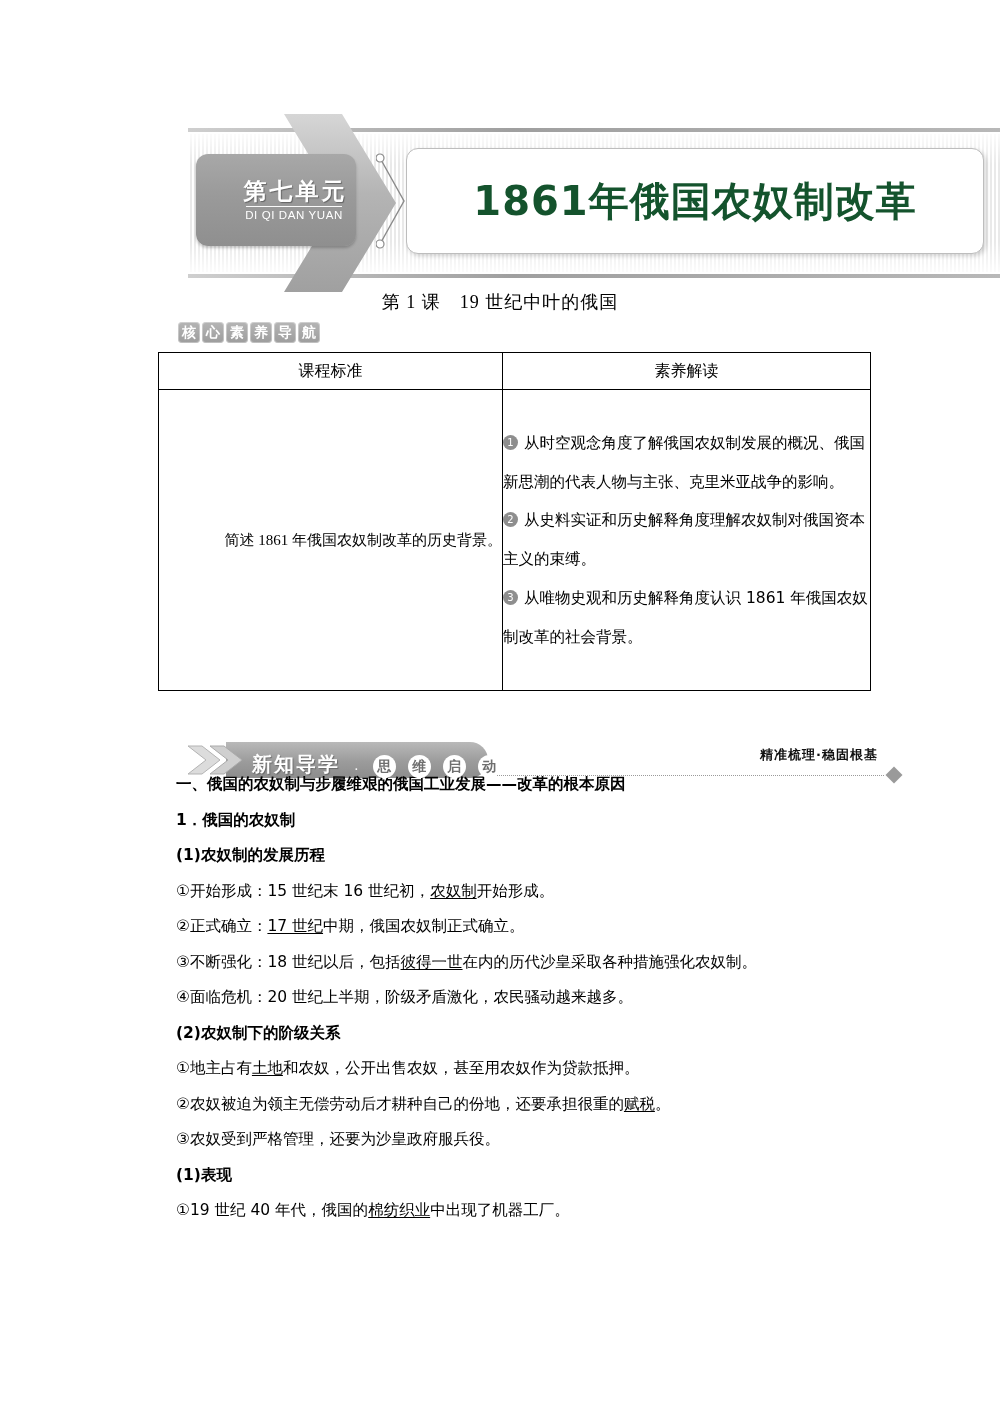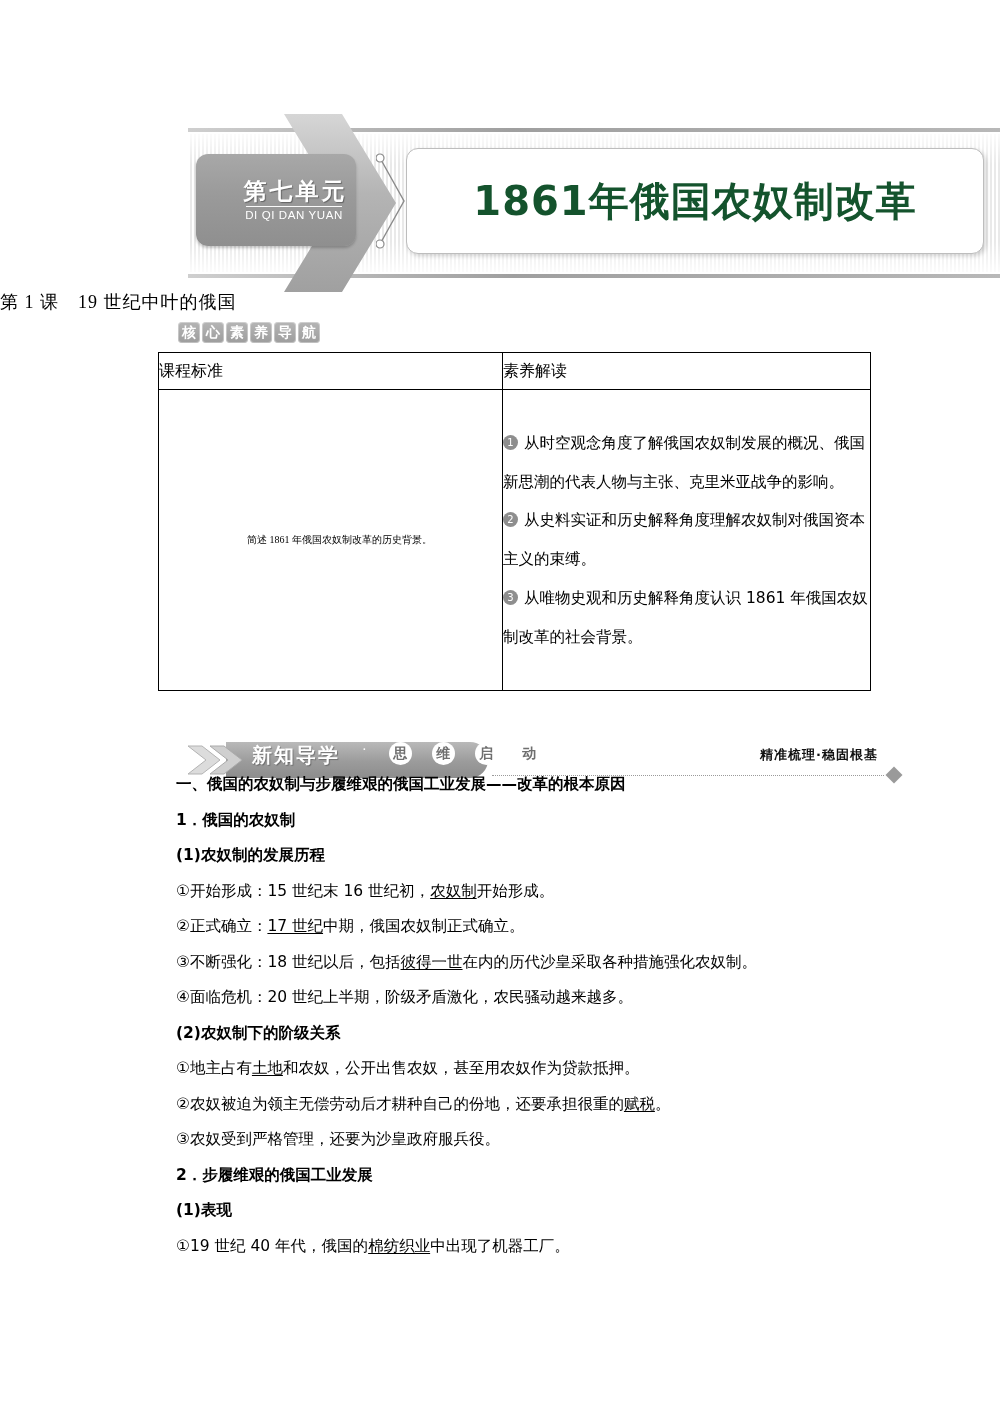--- a/index.html
+++ b/index.html
@@ -69,21 +69,21 @@
     z-index:2;
   }
   .title-plate-text{
     font-family:"DejaVu Sans","Liberation Sans",sans-serif;
     font-weight:bold;font-size:40px;letter-spacing:1px;color:#14532d;
     white-space:nowrap;
   }
 
   
   .lesson-title{
-    position:absolute;left:0;top:290px;width:1000px;text-align:left;
+    position:absolute;left:0;top:290px;width:1000px;text-align:center;
     font-size:18px;letter-spacing:1px;
   }
 
   
   .chip-row{position:absolute;left:178px;top:322px;display:flex;gap:2px;}
   .kchip{
     display:inline-block;
     width:22px;height:21px;line-height:21px;text-align:center;
     background:linear-gradient(to bottom,#b5b5b5,#9d9d9d);
     color:#fff;font-size:14px;font-weight:bold;
@@ -97,27 +97,27 @@
     position:absolute;left:158px;top:352px;width:712px;
     border-collapse:collapse;
     table-layout:fixed;
   }
   .std-table td,.std-table th{
     border:1px solid #000;
     vertical-align:middle;
     padding:0;
   }
   .std-table th{
-    height:36px;font-size:16px;font-weight:normal;text-align:left;
+    height:36px;font-size:16px;font-weight:normal;text-align:center;
   }
   .col-left{width:344px;}
   .col-right{width:368px;}
   .cell-left{
     height:300px;padding:0 18px 0 18px;
-    font-size:10px;line-height:2.55;text-align:center;
+    font-size:15px;line-height:2.55;text-align:right;
   }
   .cell-left .inner{display:block;text-indent:18px;}
   .cell-right{
     padding:12px 12px 14px 12px;
     font-size:15.5px;line-height:2.5;
   }
   .sv-item{display:block;text-indent:0;}
   .sv-item .mk{
     display:inline-block;width:15px;height:15px;line-height:15px;
     border-radius:50%;
@@ -130,21 +130,21 @@
   
   .sec-banner{position:absolute;left:186px;top:742px;width:714px;height:40px;}
   .sec-bar{
     position:absolute;left:40px;top:0;width:262px;height:36px;
     background:linear-gradient(to bottom,#b9b9b9,#9b9b9b 55%,#8d8d8d);
     border-radius:0 18px 18px 0;
   }
   .sec-chevrons{position:absolute;left:0;top:0;width:70px;height:36px;}
   .sec-label{
     position:absolute;left:66px;top:0;height:36px;
-    display:flex;align-items:flex-start;gap:20px;z-index:5;
+    display:flex;align-items:flex-end;gap:12px;z-index:5;
   }
   .sec-label-main{
     color:#fff;font-weight:bold;font-size:20px;letter-spacing:2px;
     font-family:"DejaVu Sans","Liberation Sans",sans-serif;
     text-shadow:1px 1px 1px rgba(0,0,0,.3);
   }
   .sec-dot{color:#fff;font-size:14px;margin:0 2px;}
   .sec-pill{
     display:inline-block;width:23px;height:23px;line-height:23px;
     text-align:center;border-radius:50%;
@@ -277,18 +277,17 @@
     <p class="ln h2">1．俄国的农奴制</p>
     <p class="ln h3">(1)农奴制的发展历程</p>
     <p class="ln">①开始形成：15 世纪末 16 世纪初，<span class="ul">农奴制</span>开始形成。</p>
     <p class="ln">②正式确立：<span class="ul">17 世纪</span>中期，俄国农奴制正式确立。</p>
     <p class="ln">③不断强化：18 世纪以后，包括<span class="ul">彼得一世</span>在内的历代沙皇采取各种措施强化农奴制。</p>
     <p class="ln">④面临危机：20 世纪上半期，阶级矛盾激化，农民骚动越来越多。</p>
     <p class="ln h3">(2)农奴制下的阶级关系</p>
     <p class="ln">①地主占有<span class="ul">土地</span>和农奴，公开出售农奴，甚至用农奴作为贷款抵押。</p>
     <p class="ln">②农奴被迫为领主无偿劳动后才耕种自己的份地，还要承担很重的<span class="ul">赋税</span>。</p>
     <p class="ln">③农奴受到严格管理，还要为沙皇政府服兵役。</p>
-    <p class="ln h2">2．步履维艰的俄国工业发展</p>
     <p class="ln h3">(1)表现</p>
     <p class="ln">①19 世纪 40 年代，俄国的<span class="ul">棉纺织业</span>中出现了机器工厂。</p>
   </div>
 
 </div>
 
 </body></html>

